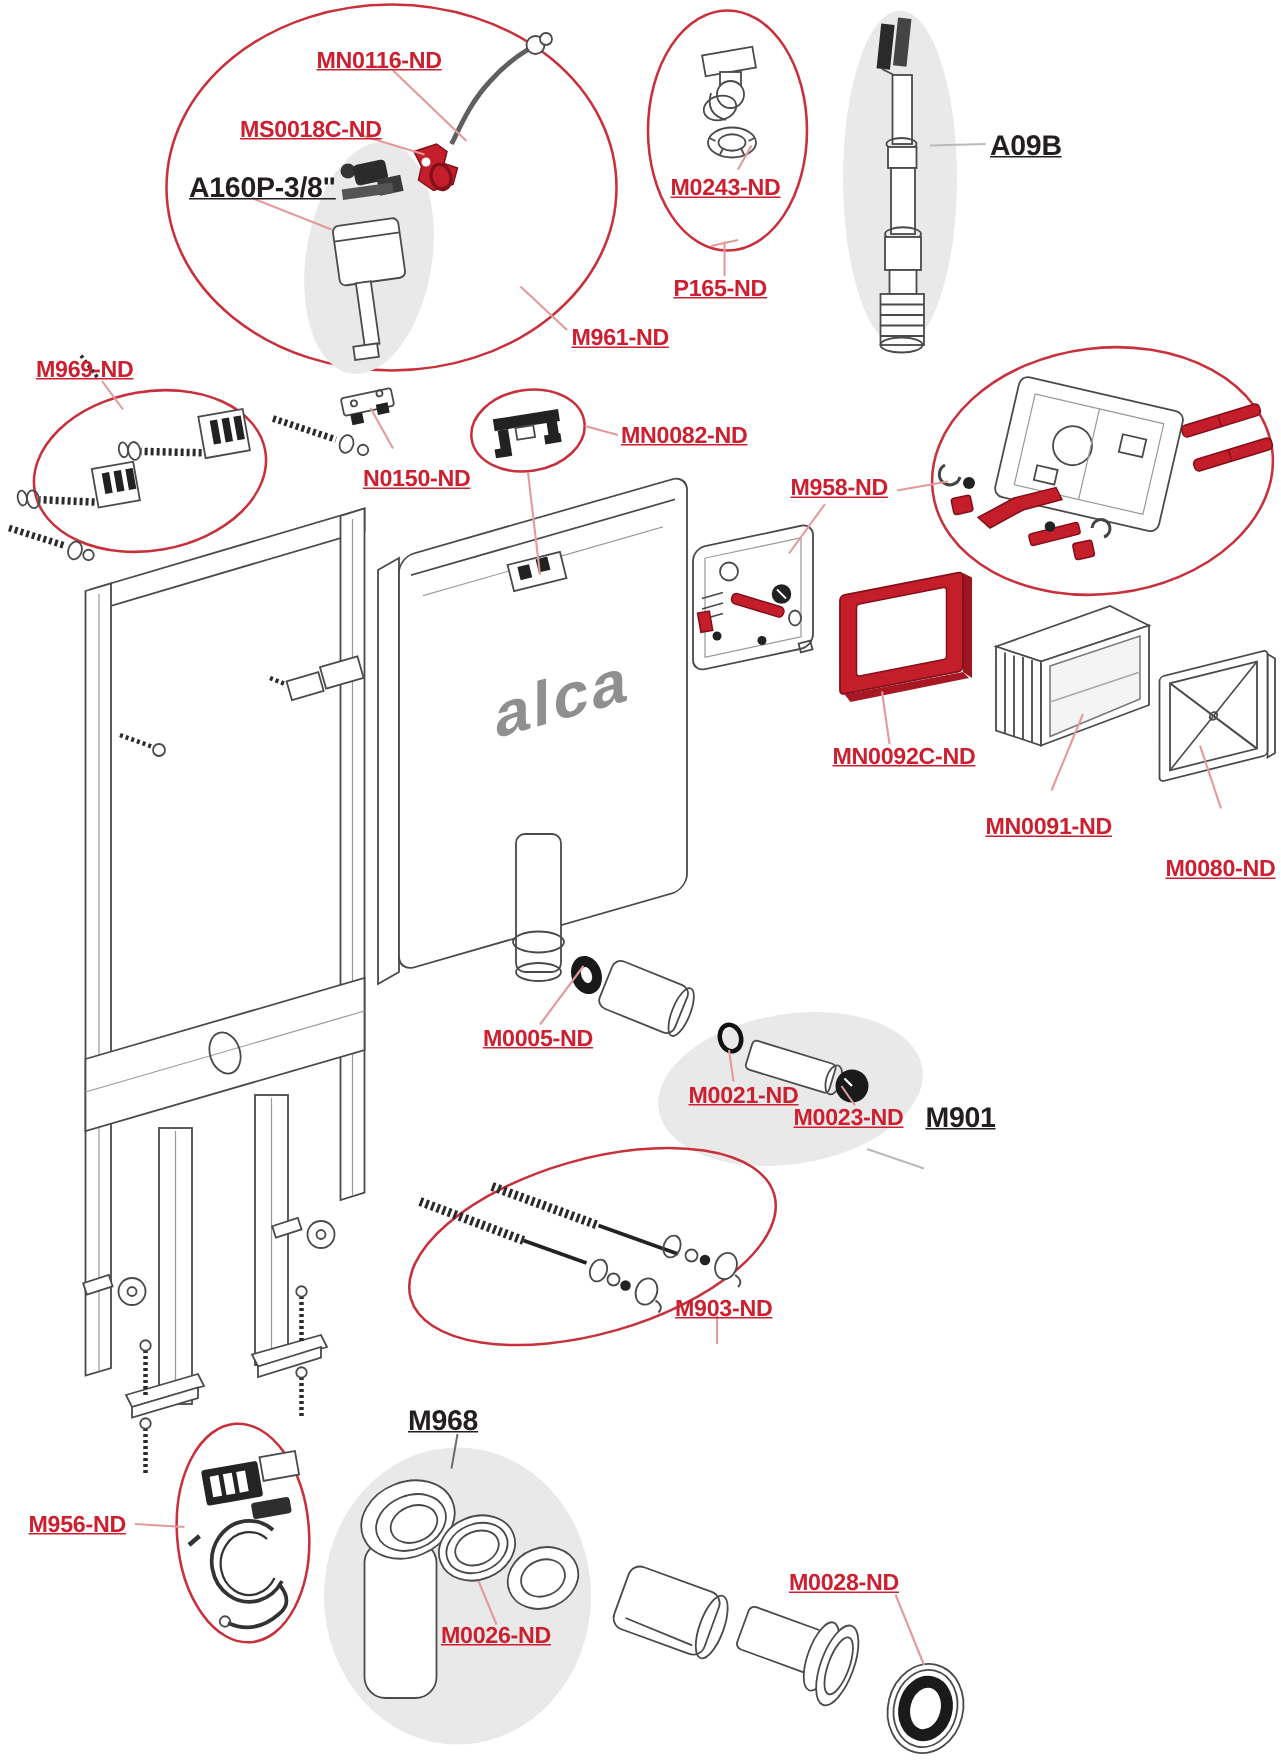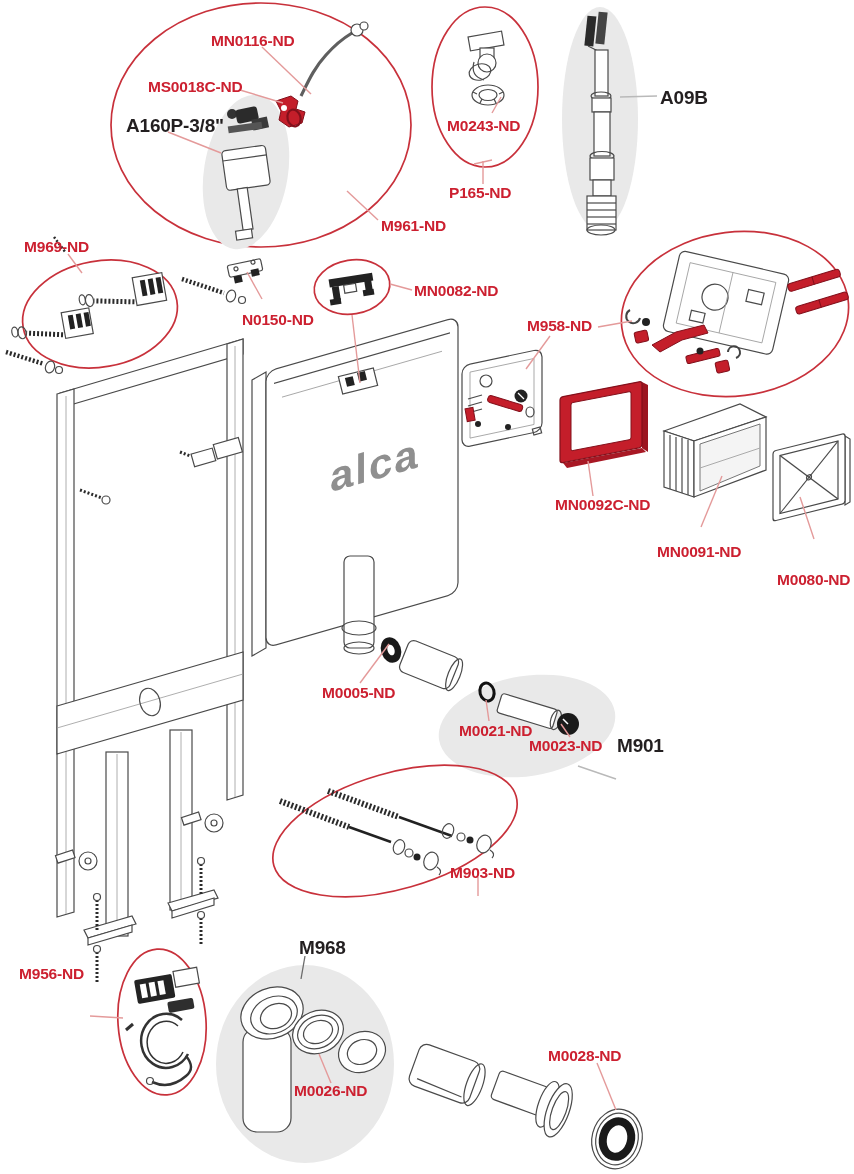--- a/index.html
+++ b/index.html
@@ -4,21 +4,21 @@
 <style>
   :root{
     --label-red:#cc2030; --label-black:#231f20; --part-red:#c41e2a; --part-red-dark:#82101b;
     --ellipse-red:#c8313b; --leader-pink:#e49a9a; --line-gray:#4a4a4a; --fill-gray:#e9e9e9; --logo-gray:#8f8f8f;
   }
   html,body{margin:0;padding:0;background:#fff;}
   .stage{position:relative;width:854px;height:1174px;background:#fff;overflow:hidden;
          font-family:"Liberation Sans",sans-serif;}
   .stage svg{position:absolute;left:0;top:0;}
   .labels-layer{position:absolute;left:0;top:0;width:100%;height:100%;pointer-events:none;}
-  .lbl{position:absolute;font:700 15.5px/1.05 "Liberation Sans",sans-serif;white-space:nowrap;letter-spacing:-0.2px;}
+  .lbl{position:absolute;font:700 15.5px/1.05 "Liberation Sans",sans-serif;white-space:nowrap;letter-spacing:-0.2px;text-decoration:underline;}
   .lbl.red{color:var(--label-red);}
   .lbl.blk{color:var(--label-black);font-size:19px;}
   
   .ln{stroke:var(--line-gray);fill:none;stroke-width:1.2;}
   .lnf{stroke:var(--line-gray);fill:#fff;stroke-width:1.2;}
   .lt{stroke:#999;fill:none;stroke-width:.8;}
   .red-ell{stroke:var(--ellipse-red);fill:none;stroke-width:1.7;}
   .gray-ell{fill:var(--fill-gray);stroke:none;}
   .redp{fill:var(--part-red);stroke:var(--part-red-dark);stroke-width:1;}
   .blk{fill:#222;stroke:none;}
@@ -415,36 +415,36 @@
     <line class="leader" x1="90" y1="1016" x2="123" y2="1018"></line>
     <line class="leader-dark" x1="305" y1="956" x2="301" y2="979"></line>
     <line class="leader" x1="319" y1="1054" x2="331" y2="1083"></line>
     <line class="leader" x1="597" y1="1063" x2="616" y2="1110"></line>
     <line class="leader" x1="352" y1="315" x2="360" y2="383" stroke-width="1"></line>
   </g>
 </svg>
 
 <div class="labels-layer">
   <div class="lbl red" style="left:211px;top:33px">MN0116-ND</div>
-  <div class="lbl red" style="left:148px;top:79px">MS0018C-ND</div>
+  <div class="lbl red" style="left:160px;top:79px">MS0018C-ND</div>
   <div class="lbl blk" style="left:126px;top:116px">A160P-3/8"</div>
   <div class="lbl red" style="left:381px;top:218px">M961-ND</div>
   <div class="lbl red" style="left:447px;top:118px">M0243-ND</div>
   <div class="lbl red" style="left:449px;top:185px">P165-ND</div>
   <div class="lbl blk" style="left:660px;top:88px">A09B</div>
   <div class="lbl red" style="left:24px;top:239px">M969-ND</div>
   <div class="lbl red" style="left:242px;top:312px">N0150-ND</div>
   <div class="lbl red" style="left:414px;top:283px">MN0082-ND</div>
   <div class="lbl red" style="left:527px;top:318px">M958-ND</div>
   <div class="lbl red" style="left:555px;top:497px">MN0092C-ND</div>
   <div class="lbl red" style="left:657px;top:544px">MN0091-ND</div>
   <div class="lbl red" style="left:777px;top:572px">M0080-ND</div>
   <div class="lbl red" style="left:322px;top:685px">M0005-ND</div>
   <div class="lbl red" style="left:459px;top:723px">M0021-ND</div>
   <div class="lbl red" style="left:529px;top:738px">M0023-ND</div>
   <div class="lbl blk" style="left:617px;top:736px">M901</div>
   <div class="lbl red" style="left:450px;top:865px">M903-ND</div>
-  <div class="lbl red" style="left:19px;top:966px">M956-ND</div>
-  <div class="lbl blk" style="left:299px;top:938px">M968</div>
+  <div class="lbl red" style="left:19px;top:1009px">M956-ND</div>
+  <div class="lbl blk" style="left:272px;top:938px">M968</div>
   <div class="lbl red" style="left:294px;top:1083px">M0026-ND</div>
-  <div class="lbl red" style="left:548px;top:1048px">M0028-ND</div>
+  <div class="lbl red" style="left:526px;top:1048px">M0028-ND</div>
 </div>
 </div>
 
 </body></html>

